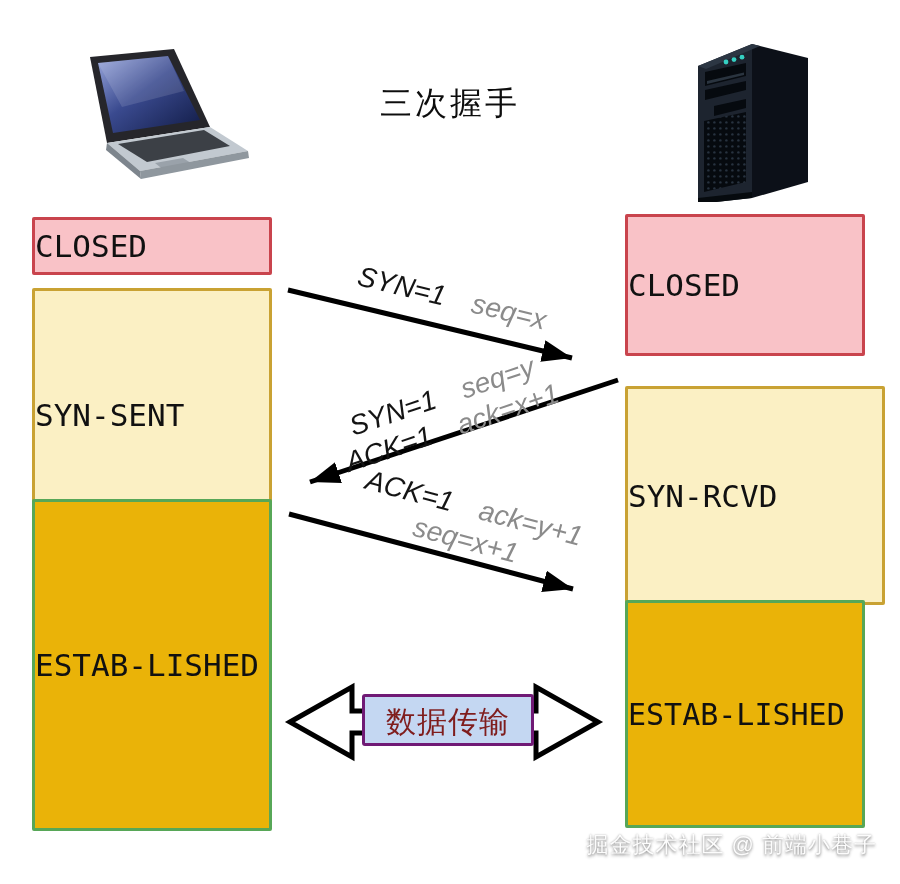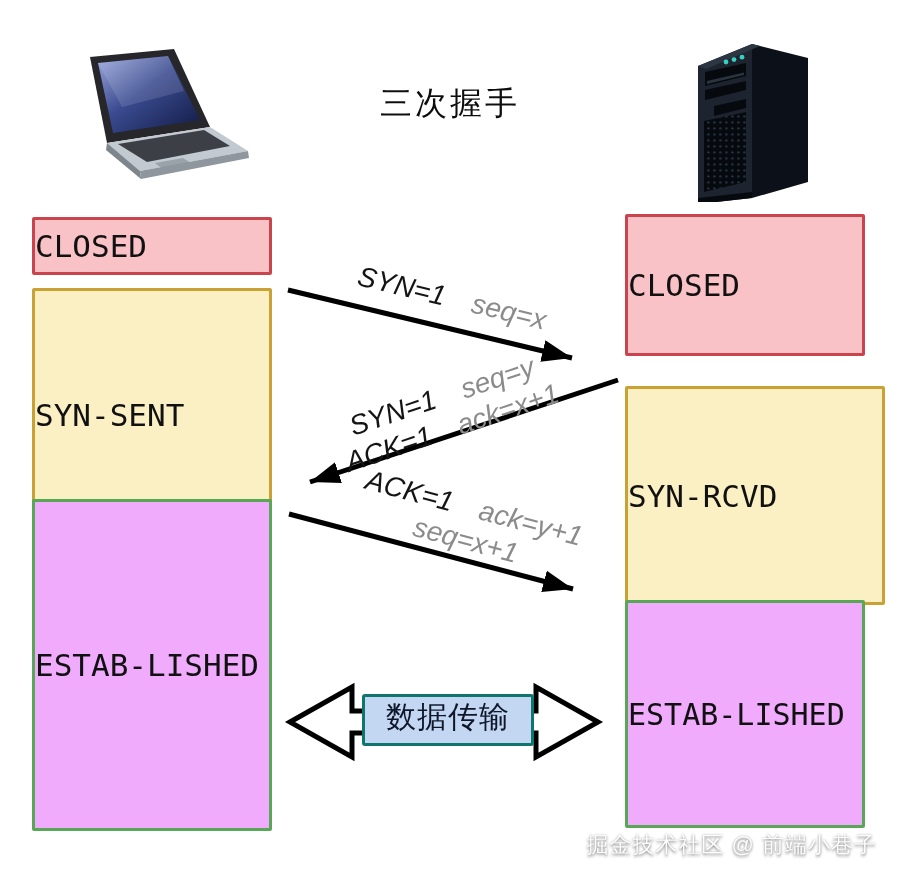--- a/index.html
+++ b/index.html
@@ -14,21 +14,21 @@
   }
   
   .state-box{
     position:absolute;display:flex;align-items:center;justify-content:flex-start;
     font-family:"DejaVu Sans Mono","Liberation Mono",monospace;
     font-size:31px;color:#111;border:3px solid;border-radius:2px;box-sizing:border-box;
     white-space:nowrap;
   }
   .closed{background:#f9c2c7;border-color:#c9444d;}
   .pending{background:#fbf0c4;border-color:#c9a233;}
-  .estab{background:#f0abfc;border-color:#57a757;}
+  .estab{background:#eab308;border-color:#57a757;}
   .l-closed{left:32px;top:217px;width:240px;height:58px;}
   .l-synsent{left:32px;top:288px;width:240px;height:254px;}
   .l-estab{left:32px;top:499px;width:240px;height:332px;}
   .r-closed{left:625px;top:214px;width:240px;height:142px;}
   .r-synrcvd{left:625px;top:369px;width:260px;height:219px;margin-top:17px;}
   .r-estab{left:625px;top:600px;width:240px;height:228px;font-size:30px;}
   
   .arrows{position:absolute;left:0;top:0;width:900px;height:884px;pointer-events:none;}
   
   .msg-label{
@@ -38,23 +38,23 @@
   .msg-label .row{display:block;}
   .flag{color:#141414;}
   .param{color:#8b8b8b;margin-left:20px;}
   .param-solo{color:#8b8b8b;}
   .msg1{left:452px;top:298px;transform:translate(-50%,-50%) rotate(13.5deg);}
   .msg2{left:447px;top:412px;transform:translate(-50%,-50%) rotate(-18.5deg);}
   .msg3{left:470px;top:524px;transform:translate(-50%,-50%) rotate(15deg);}
   
   .transfer-box{
     position:absolute;left:362px;top:694px;width:172px;height:52px;
-    background:#c4d7f2;border:3px solid #0f766e;border-radius:3px;box-sizing:border-box;
-    display:flex;align-items:flex-start;justify-content:center;
-    font-size:30px;color:#0f172a;letter-spacing:1px;
+    background:#c4d7f2;border:3px solid #701a75;border-radius:3px;box-sizing:border-box;
+    display:flex;align-items:flex-end;justify-content:center;
+    font-size:30px;color:#7f1d1d;letter-spacing:1px;
   }
   
   .watermark{
     position:absolute;right:23px;top:830px;font-size:22px;color:#fcfcfc;
     text-shadow:0 2px 3px rgba(40,40,40,.45),0 0 2px rgba(90,90,90,.45);
     letter-spacing:1px;white-space:nowrap;
   }
   
   .laptop-wrap{position:absolute;left:52px;top:45px;}
   .server-wrap{position:absolute;left:682px;top:24px;}

